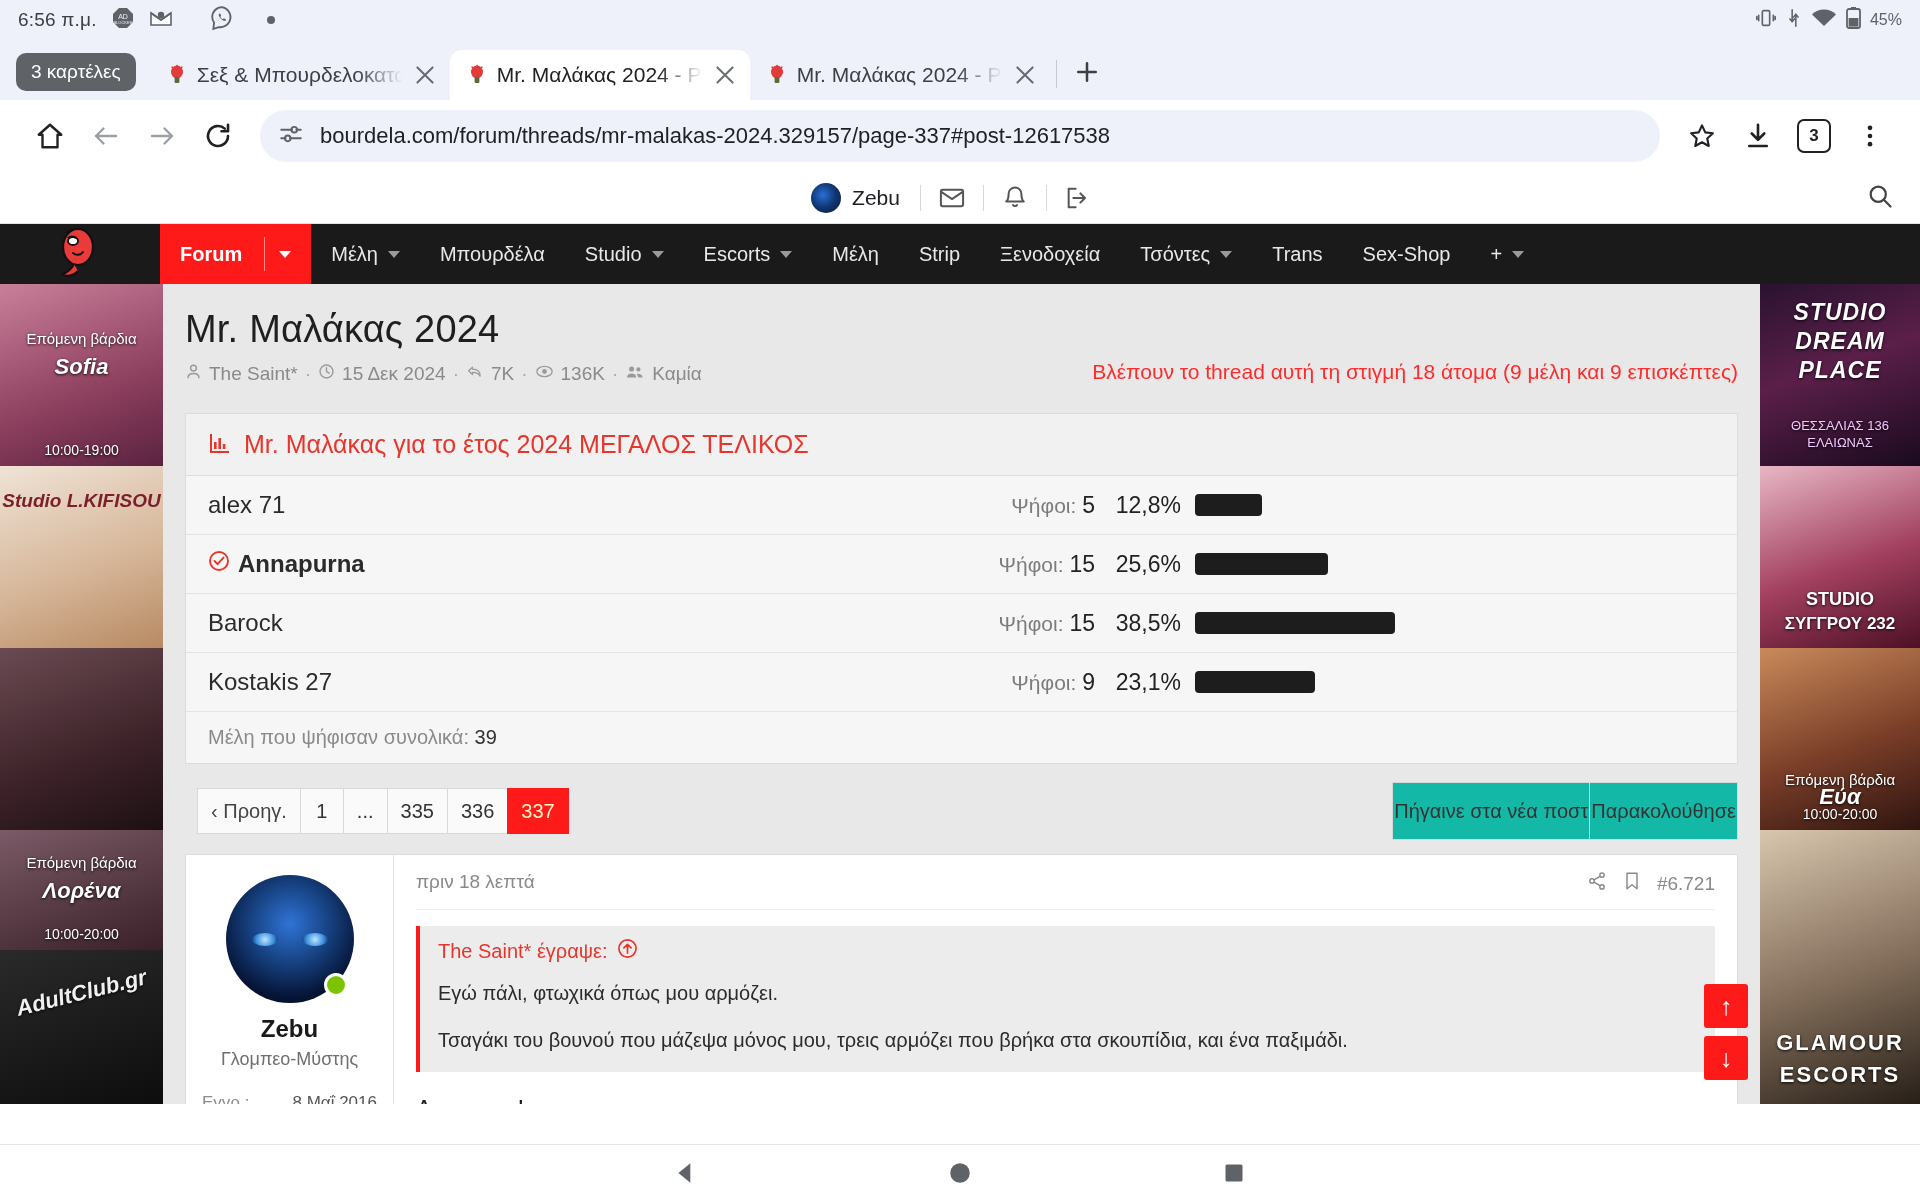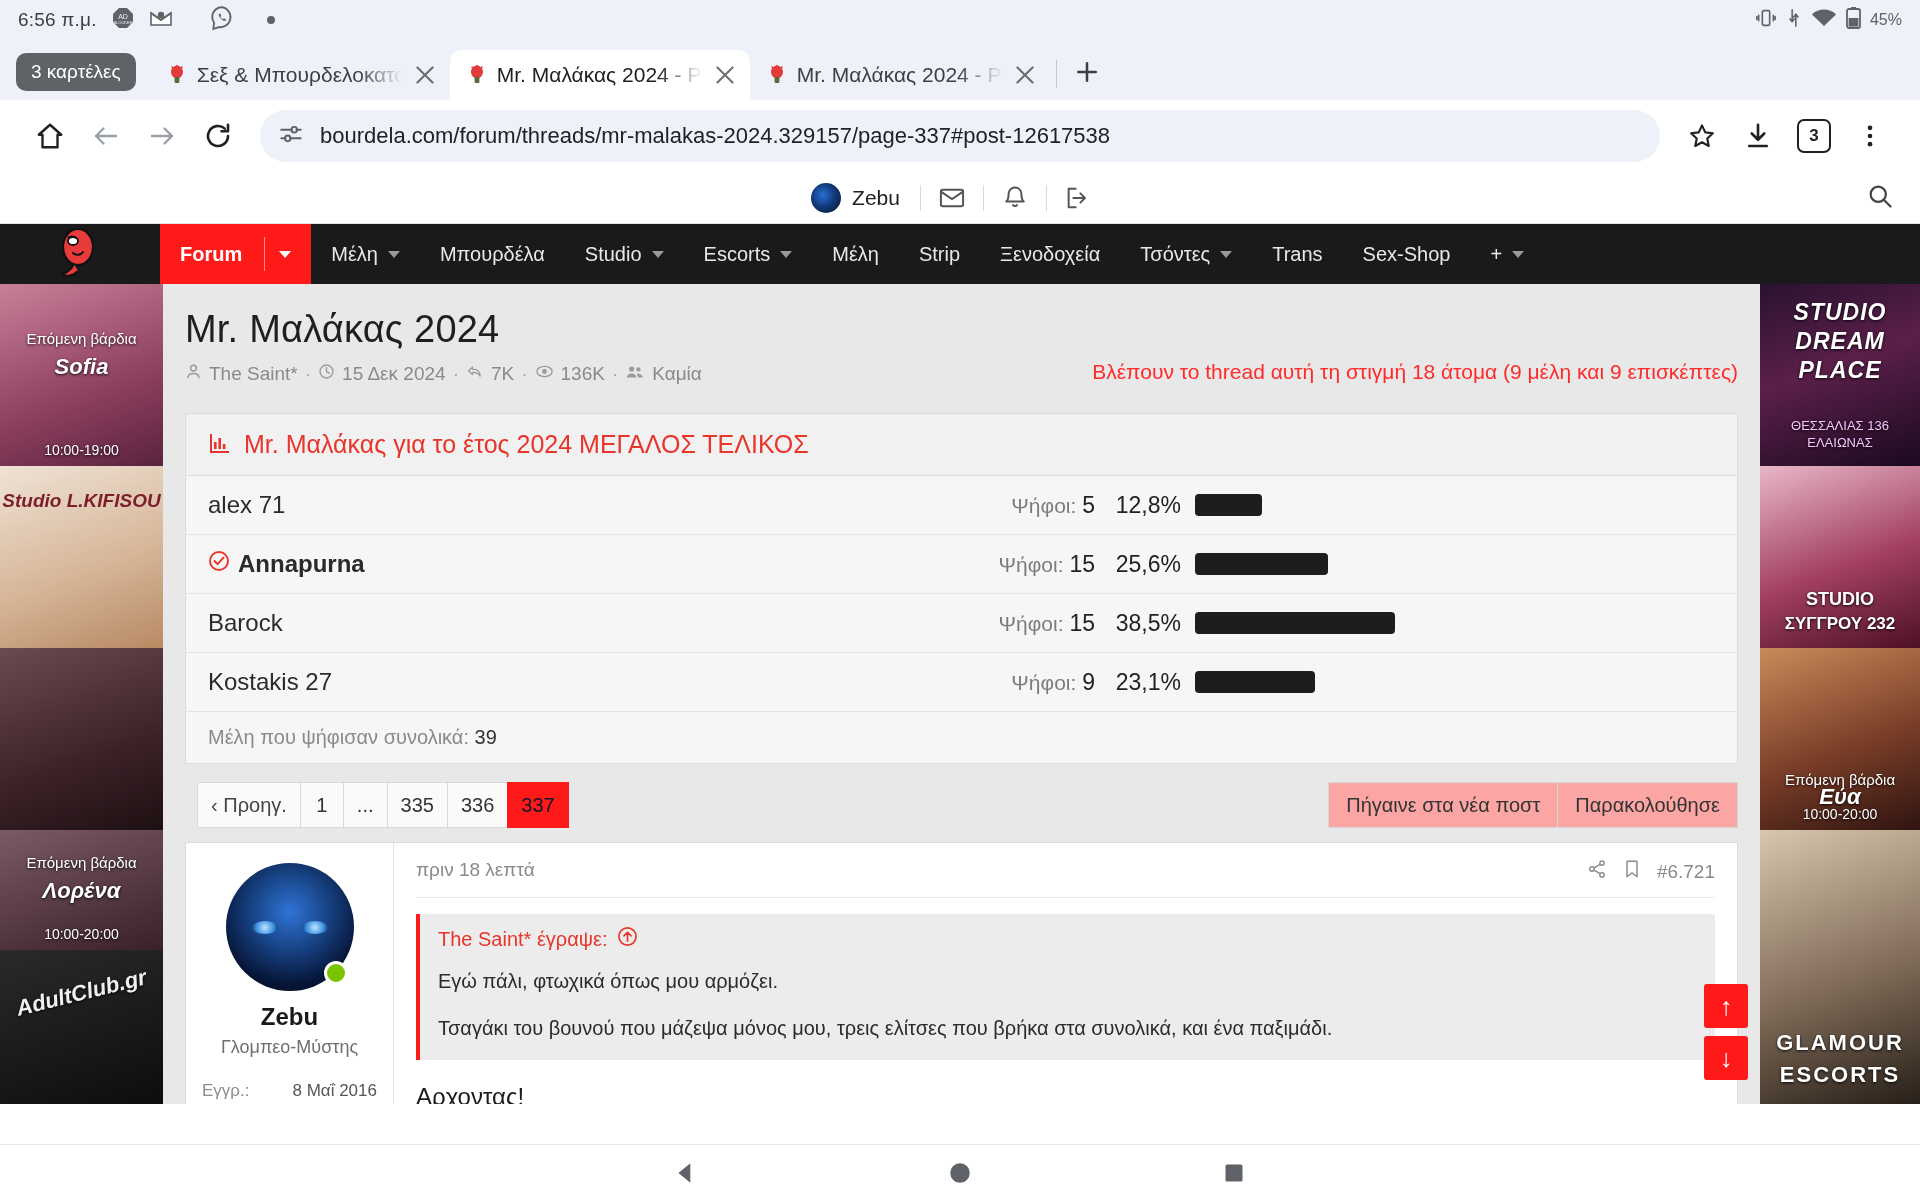--- a/index.html
+++ b/index.html
@@ -149,25 +149,25 @@
   .poll-foot b { color:#333; font-weight:400; }
 
   
   .pagerow { margin-top:18px; display:flex; align-items:center; }
   .pager { display:flex; }
   .pg {
     min-width:44px; height:46px; padding:0 13px; background:#fafafa;
     border:1px solid #d8d8d8; margin-right:-1px; display:flex; align-items:center;
     justify-content:center; font-size:20px; color:#333;
   }
-  .pg.cur { background:#ff1a1a; border-color:#ff1a1a; color:#0f172a; }
+  .pg.cur { background:#ff1a1a; border-color:#ff1a1a; color:#fef9c3; }
   .pg.prev { color:#444;margin-left:12px; }
   .rightbtns { margin-left:auto; display:flex; }
   .rb {
-    height:46px; padding:0 17px; background:#fca5a5; border:1px solid #d8d8d8;
+    height:58px; padding:0 1px; background:#14b8a6; border:1px solid #d8d8d8;
     margin-left:-1px; display:flex; align-items:center; font-size:20px; color:#333;
   }
 
   
   .post { margin-top:14px; background:#fff; border:1px solid #dcdcdc; display:flex; }
   .post-side {
     width:208px; flex:0 0 208px; border-right:1px solid #e2e2e2; padding:20px 10px 0;
     text-align:center;
   }
   .avatar-lg {
@@ -687,21 +687,21 @@
               <span>The Saint* έγραψε:</span>
               <span>
                 <svg width="21" height="21" viewBox="0 0 22 22">
                     <circle cx="11" cy="11" r="9" fill="none" stroke="#e8352b" stroke-width="1.7"></circle>
                     <path d="M11 16V6.6M11 6.6L7.2 10.4M11 6.6l3.8 3.8" fill="none" stroke="#e8352b" stroke-width="1.7" stroke-linecap="round" stroke-linejoin="round"></path>
                   </svg>
               </span>
             </div>
             <div class="quote-body">
               <p>Εγώ πάλι, φτωχικά όπως μου αρμόζει.</p>
-              <p style="margin-bottom:0;">Τσαγάκι του βουνού που μάζεψα μόνος μου, τρεις ελίτσες που βρήκα στα συνολικά, και ένα παξιμάδι.</p>
+              <p style="margin-bottom:0;">Τσαγάκι του βουνού που μάζεψα μόνος μου, τρεις αρμόζει που βρήκα στα σκουπίδια, και ένα παξιμάδι.</p>
             </div>
           </div>
 
           <div class="post-body">
             <p>Αρχοντας!</p>
 
           </div>
         </div>
       </div>
 

